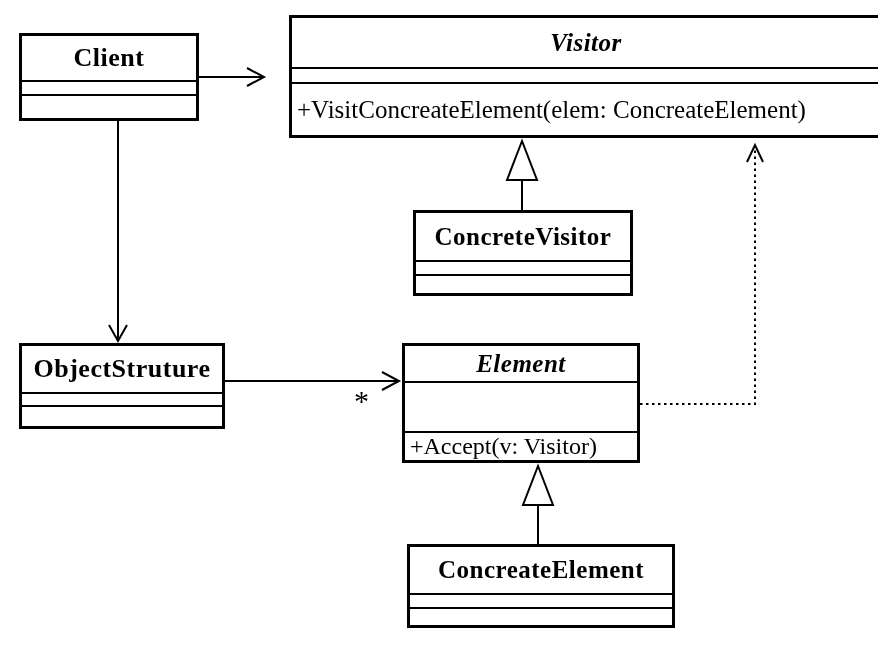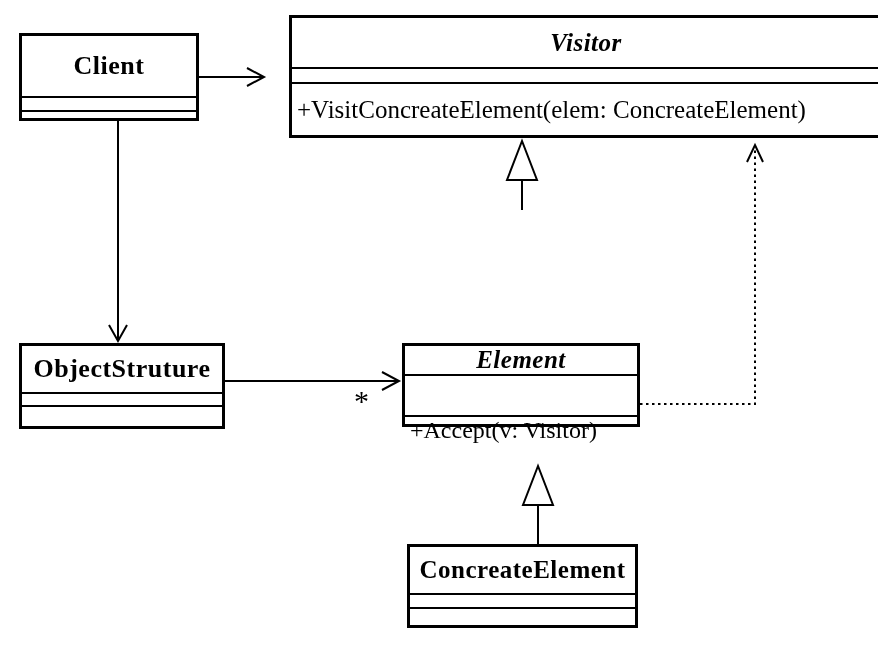--- a/index.html
+++ b/index.html
@@ -34,45 +34,45 @@
   }
   .abstract .title-compartment { font-style: italic; }
   .ops-compartment {
     justify-content: flex-start;
     padding-left: 5px;
     color: #000;
     white-space: nowrap;
   }
   
   .box-client            { left: 19px;  top: 33px;  width: 180px; height: 88px; }
-  .box-client .title-compartment { height: 60px; font-size: 26px; }
+  .box-client .title-compartment { height: 44px; font-size: 26px; }
   .box-client .attr-compartment  { height: 14px; }
   .box-client .ops-compartment   { flex: 1; }
 
   .box-visitor           { left: 266px; top: 15px;  width: 594px; height: 123px; margin-left: 23px; }
   .box-visitor .title-compartment { height: 49px; font-size: 25px; }
   .box-visitor .attr-compartment  { height: 15px; }
   .box-visitor .ops-compartment   { flex: 1; font-size: 25px; }
 
   .box-concrete-visitor  { left: 413px; top: 210px; width: 220px; height: 86px; }
   .box-concrete-visitor .title-compartment { height: 47px; font-size: 25px; }
   .box-concrete-visitor .attr-compartment  { height: 14px; }
   .box-concrete-visitor .ops-compartment   { flex: 1; }
 
   .box-object-struture   { left: 19px;  top: 343px; width: 206px; height: 86px; }
   .box-object-struture .title-compartment { height: 46px; font-size: 26px; }
   .box-object-struture .attr-compartment  { height: 13px; }
   .box-object-struture .ops-compartment   { flex: 1; }
 
-  .box-element           { left: 402px; top: 343px; width: 238px; height: 84px; justify-content: space-between; }
+  .box-element           { left: 402px; top: 343px; width: 238px; height: 120px; justify-content: space-between; }
   .box-element .title-compartment { height: 47px; font-size: 25px; }
   .box-element .attr-compartment  { height: 14px; }
   .box-element .ops-compartment   { flex: 1; font-size: 24px; margin-top: 39px; }
 
-  .box-concreate-element { left: 407px; top: 544px; width: 231px; height: 84px; }
+  .box-concreate-element { left: 407px; top: 544px; width: 268px; height: 84px; }
   .box-concreate-element .title-compartment { height: 46px; font-size: 25px; }
   .box-concreate-element .attr-compartment  { height: 14px; }
   .box-concreate-element .ops-compartment   { flex: 1; }
 
   #connectors {
     position: absolute;
     left: 0; top: 0;
     width: 878px; height: 651px;
     z-index: 2;
     pointer-events: none;
@@ -96,20 +96,25 @@
     <div class="compartment attr-compartment"></div>
     <div class="compartment ops-compartment"></div>
   </div>
 
   <div class="class-box box-visitor abstract">
     <div class="compartment title-compartment">Visitor</div>
     <div class="compartment attr-compartment"></div>
     <div class="compartment ops-compartment">+VisitConcreateElement(elem: ConcreateElement)</div>
   </div>
 
+  <div class="class-box box-concrete-visitor">
+    <div class="compartment title-compartment">ConcreteVisitor</div>
+    <div class="compartment attr-compartment"></div>
+    <div class="compartment ops-compartment"></div>
+  </div>
 
   <div class="class-box box-object-struture">
     <div class="compartment title-compartment">ObjectStruture</div>
     <div class="compartment attr-compartment"></div>
     <div class="compartment ops-compartment"></div>
   </div>
 
   <div class="class-box box-element abstract">
     <div class="compartment title-compartment">Element</div>
     <div class="compartment attr-compartment"></div>

